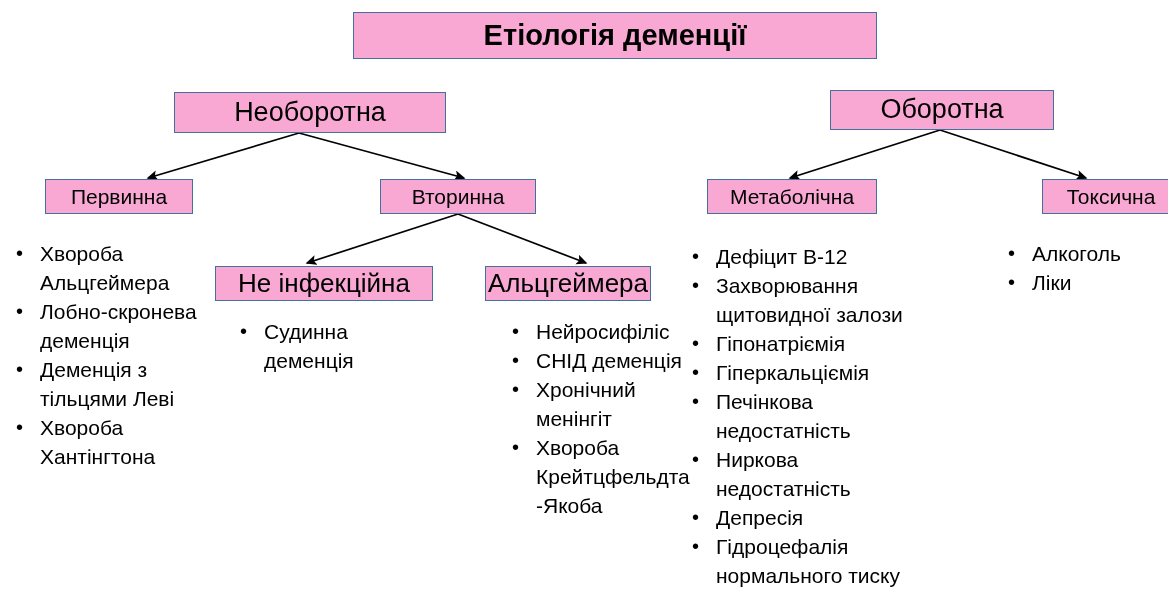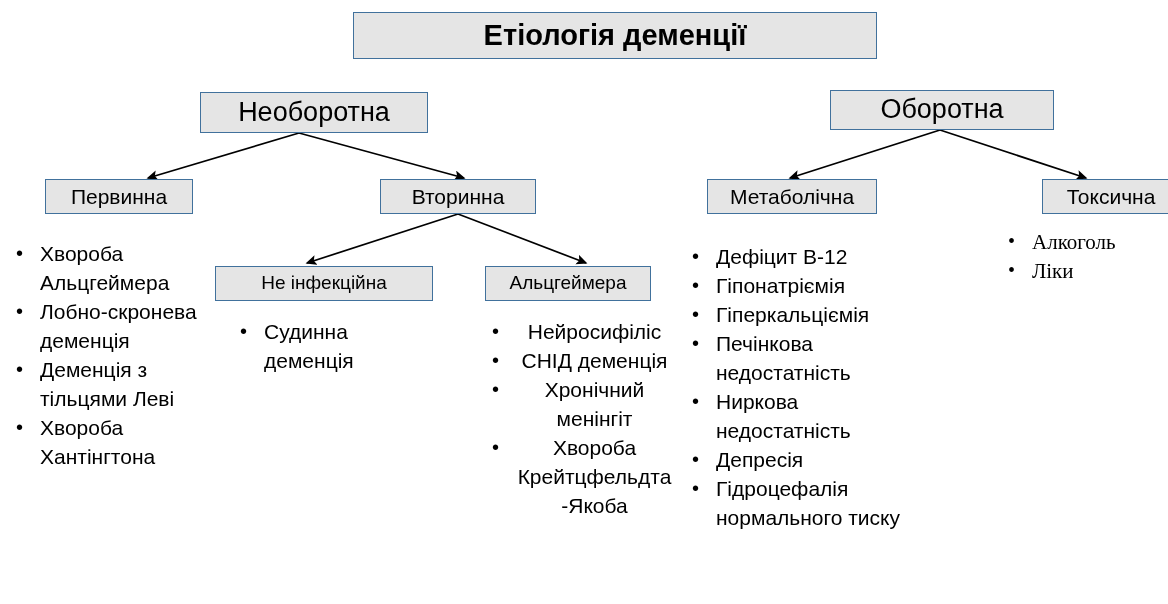--- a/index.html
+++ b/index.html
@@ -22,21 +22,21 @@
   #arrow-layer {
     position: absolute;
     left: 0;
     top: 0;
     width: 1168px;
     height: 604px;
     pointer-events: none;
   }
   .node {
     position: absolute;
-    background: #e5e5e5;
+    background: #f9a8d4;
     border: 1px solid #41719C;
     box-sizing: border-box;
     display: flex;
     align-items: center;
     justify-content: center;
     color: #000000;
     line-height: 1.1;
     white-space: nowrap;
   }
   .node-title {
@@ -46,21 +46,21 @@
   .node-l1 {
     font-size: 27px;
     font-weight: normal;
   }
   .node-l2 {
     font-size: 21px;
     font-weight: normal;
     align-items: center;
   }
   .node-l3 {
-    font-size: 19px;
+    font-size: 26px;
     font-weight: normal;
   }
   .bullets {
     position: absolute;
     margin: 0;
     padding: 0;
     list-style: none;
     font-size: 21px;
     line-height: 1.38;
     color: #000000;
@@ -101,21 +101,21 @@
 
     <line x1="940" y1="130" x2="790" y2="178" stroke="#000000" stroke-width="1.7" marker-end="url(#arrowhead)"></line>
 
     <line x1="940" y1="130" x2="1086" y2="178" stroke="#000000" stroke-width="1.7" marker-end="url(#arrowhead)"></line>
   </svg>
 
   <div class="node node-title" style="left:353px; top:12px; width:524px; height:47px;">
     <span>Етіологія деменції</span>
   </div>
 
-  <div class="node node-l1" style="left:200px; top:92px; width:228px; height:41px;">
+  <div class="node node-l1" style="left:174px; top:92px; width:272px; height:41px;">
     <span>Необоротна</span>
   </div>
 
   <div class="node node-l1" style="left:830px; top:90px; width:224px; height:40px;">
     <span>Оборотна</span>
   </div>
 
   <div class="node node-l2" style="left:45px; top:179px; width:148px; height:35px;">
     <span>Первинна</span>
   </div>
@@ -144,35 +144,36 @@
       <li>Хвороба Альцгеймера</li>
       <li>Лобно-скронева деменція</li>
       <li>Деменція з тільцями Леві</li>
       <li>Хвороба Хантінгтона</li>
     </ul>
 
   <ul class="bullets" style="left:236px; top:318px; width:180px;">
       <li>Судинна деменція</li>
     </ul>
 
-  <ul class="bullets" style="left:488px; top:318px; width:185px;text-align:center;">
+  <ul class="bullets" style="left:508px; top:318px; width:185px;">
       <li>Нейросифіліс</li>
       <li>СНІД деменція</li>
       <li>Хронічний менінгіт</li>
       <li>Хвороба Крейтцфельдта -Якоба</li>
     </ul>
 
   <ul class="bullets" style="left:688px; top:243px; width:246px;">
       <li>Дефіцит В-12</li>
+      <li>Захворювання щитовидної залози</li>
       <li>Гіпонатріємія</li>
       <li>Гіперкальціємія</li>
       <li>Печінкова недостатність</li>
       <li>Ниркова недостатність</li>
       <li>Депресія</li>
       <li>Гідроцефалія нормального тиску</li>
     </ul>
 
-  <ul class="bullets" style="left:1004px; top:228px; width:160px;font-family:Liberation Serif, serif;">
+  <ul class="bullets" style="left:1004px; top:240px; width:160px;">
       <li>Алкоголь</li>
       <li>Ліки</li>
     </ul>
 
 </div>
 
 </body></html>

